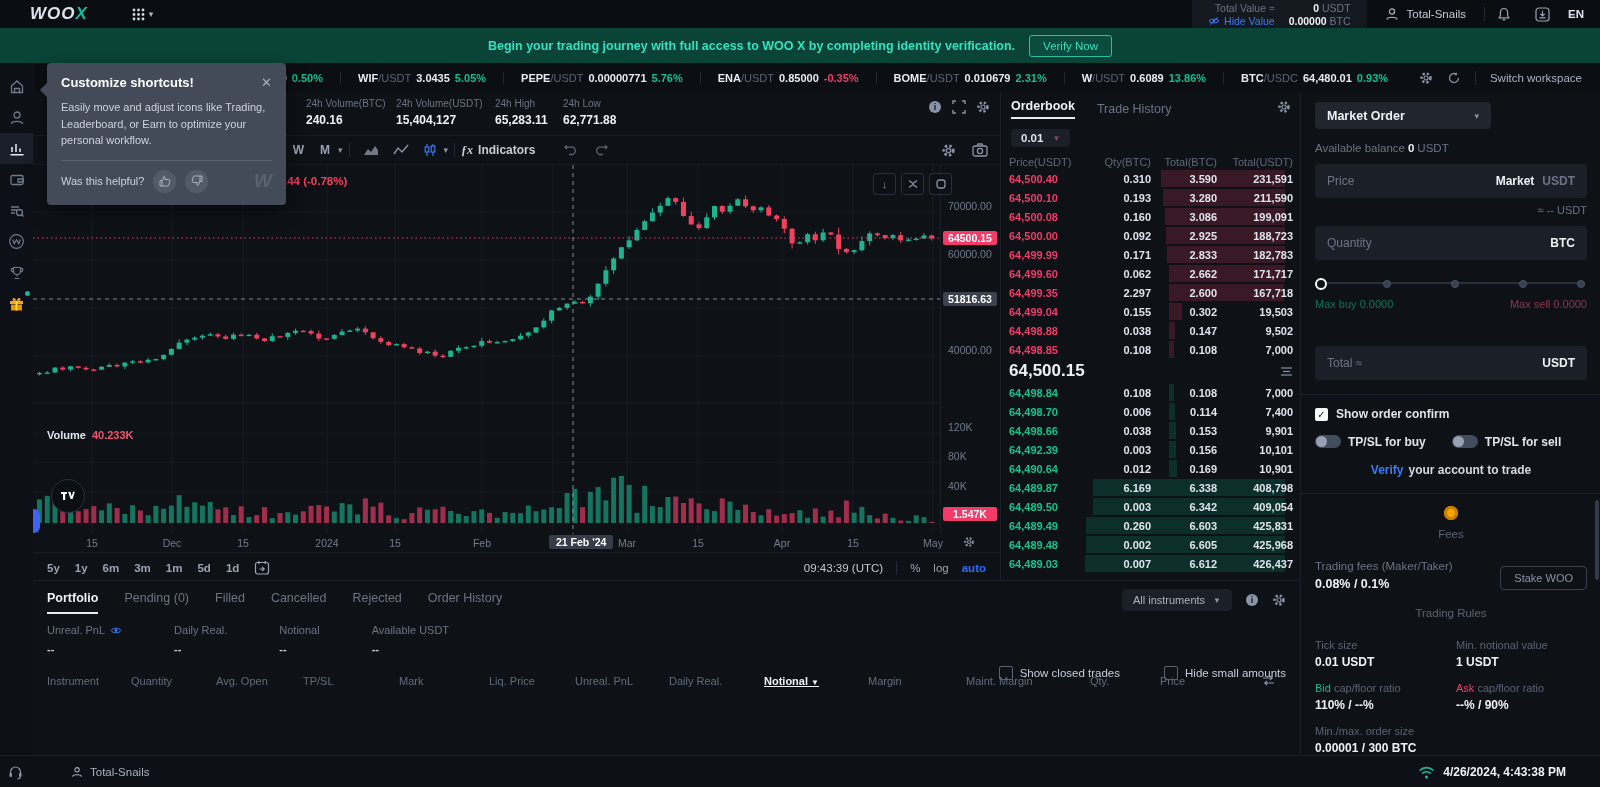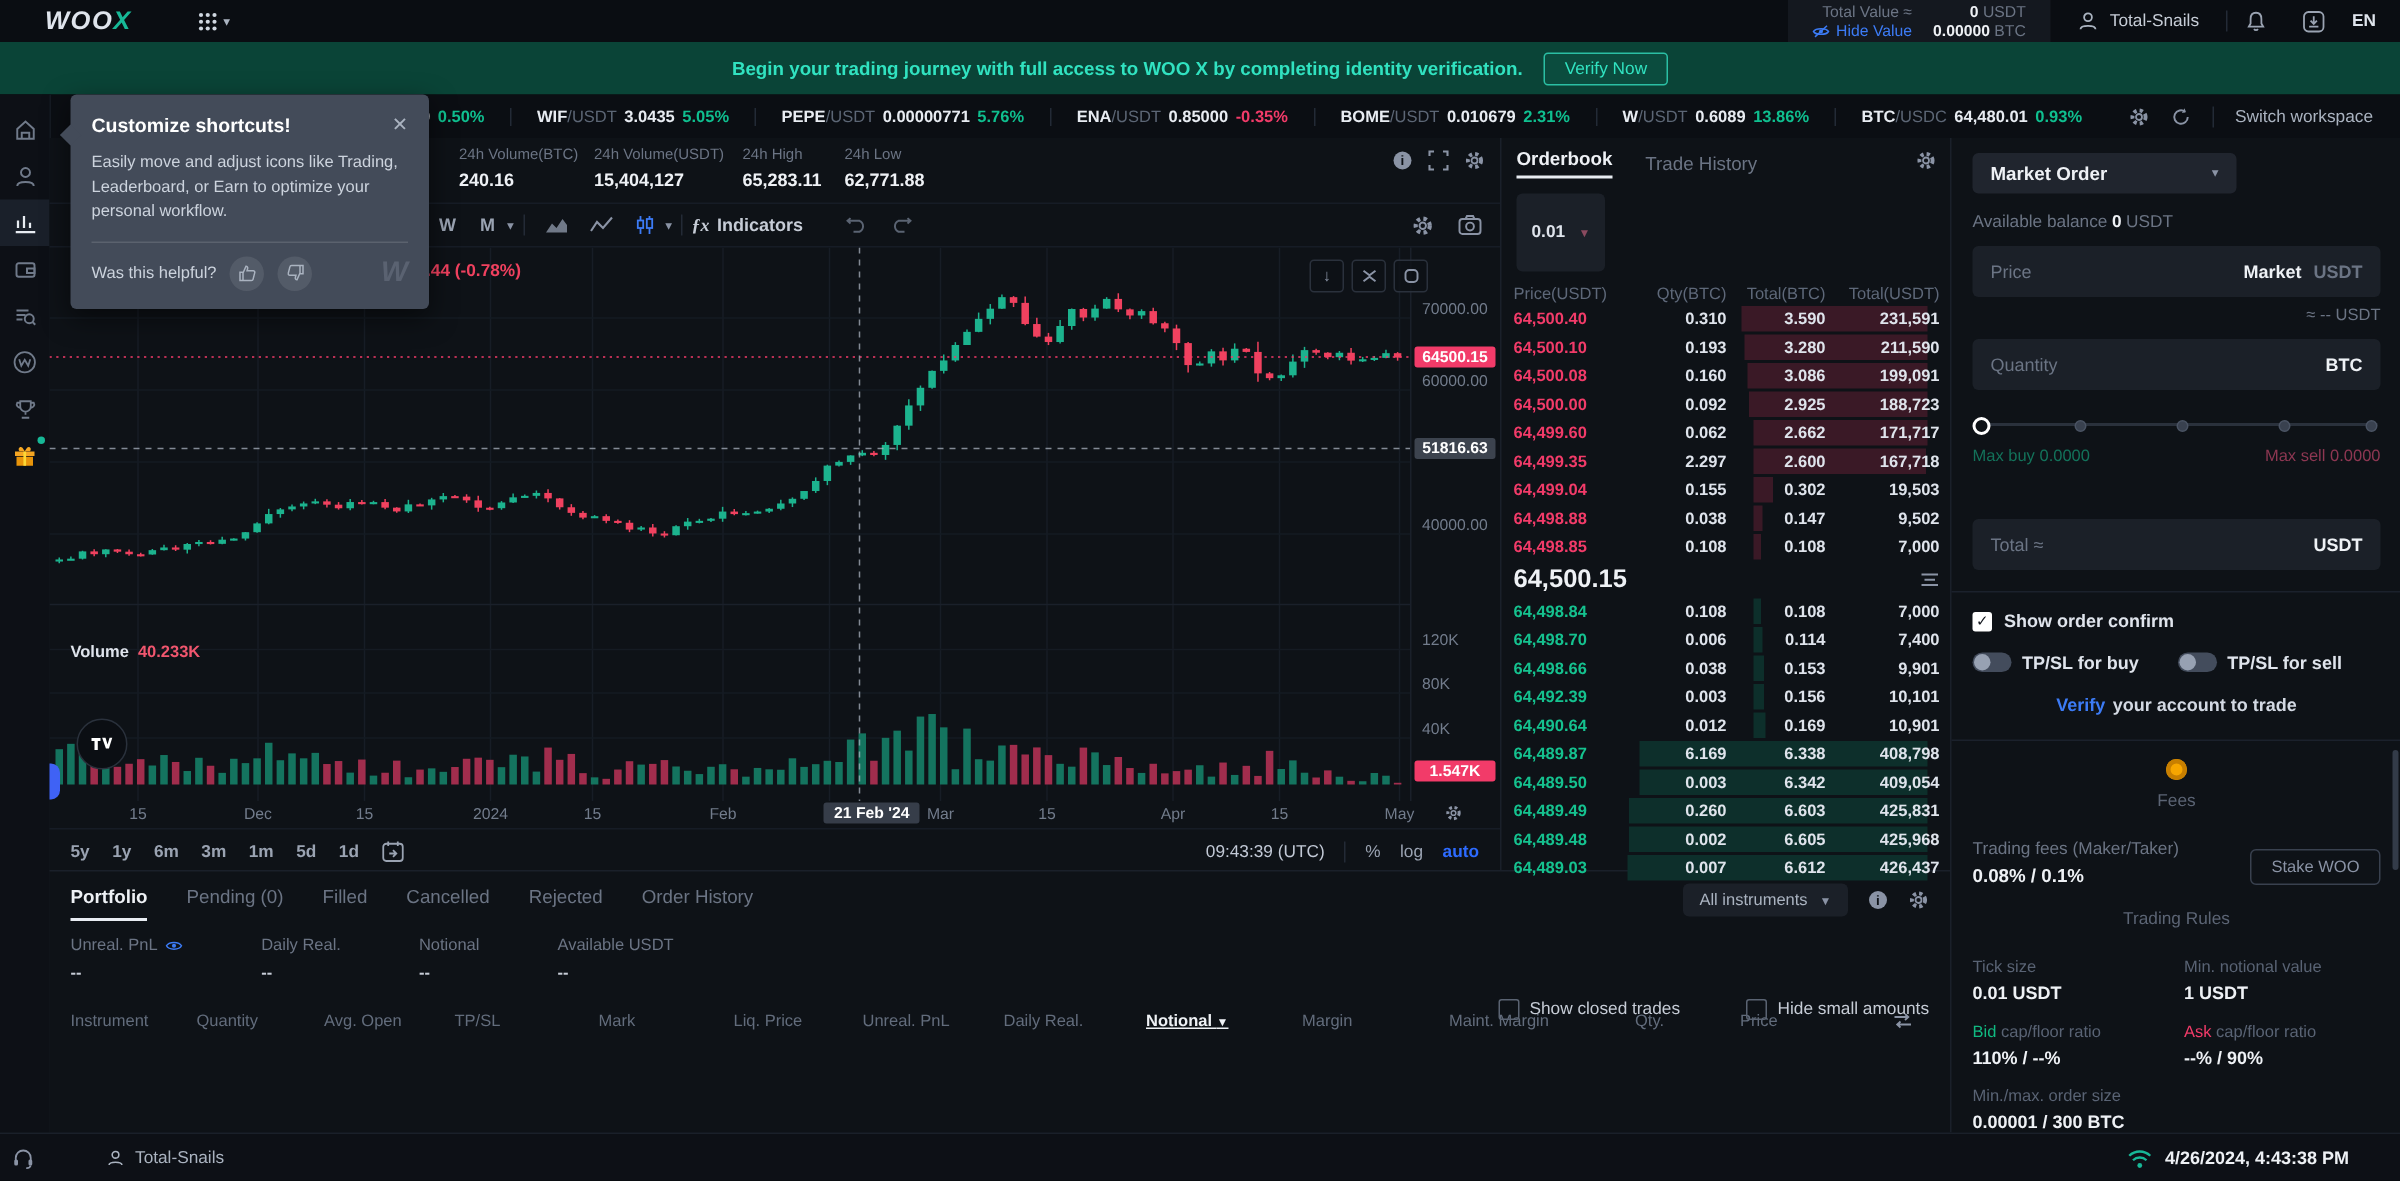--- a/index.html
+++ b/index.html
@@ -74,21 +74,21 @@
   .rng{font-weight:600;cursor:pointer;}
   .cfoot-r{margin-left:auto;display:flex;align-items:center;gap:13px;padding-right:14px;}
   .clock{color:#c2c9d6;}
   .autob{color:#2d6bff;font-weight:700;}
   
   .obpanel{position:absolute;left:1000px;top:92px;width:300px;height:488px;background:#0e1217;border-left:1px solid #1a202a;}
   .obtabs{display:flex;align-items:center;height:30px;padding:0 10px;gap:22px;font-size:12.5px;}
   .obtab{color:#6b7484;cursor:pointer;padding-top:4px;}
   .obtab.active{color:#eef1f5;font-weight:700;border-bottom:2px solid #e8ecf2;padding-bottom:4px;}
   .obgear{margin-left:auto;color:#8a93a5;}
-  .tickdd{margin:7px 10px 5px;display:inline-flex;align-items:center;gap:9px;background:#1b2028;border-radius:4px;padding:20px 10px;font-size:11.5px;font-weight:700;color:#dfe4ec;cursor:pointer;}
+  .tickdd{margin:7px 10px 5px;display:inline-flex;align-items:center;gap:9px;background:#1b2028;border-radius:4px;padding:3px 10px;font-size:11.5px;font-weight:700;color:#dfe4ec;cursor:pointer;}
   .obhead,.obrow{display:flex;align-items:center;padding:0 8px;font-size:11px;}
   .obhead{color:#5e6879;height:15px;margin-top:2px;}
   .obrow{height:19px;position:relative;cursor:pointer;font-weight:600;}
   .obc1{width:84px;} .obc2{width:58px;text-align:right;} .obc3{width:66px;text-align:right;} .obc4{flex:1;text-align:right;}
   .obrow span{position:relative;z-index:2;}
   .obbar{position:absolute;top:1px;height:17px;z-index:1;}
   .ask .obc1{color:#f23b69;} .bid .obc1{color:#15c28f;}
   .ask .obbar{background:#3a1926;} .bid .obbar{background:#0d2f2b;}
   .obmid{display:flex;align-items:center;height:24px;padding:0 8px;}
   .obmidpx{font-size:17px;font-weight:700;color:#eef1f5;}
@@ -920,20 +920,27 @@
         <span class="obc4">199,091</span>
       </div>
       <div class="obrow ask">
         <div class="obbar" style="left:165px;width:119px;"></div>
         <span class="obc1">64,500.00</span>
         <span class="obc2">0.092</span>
         <span class="obc3">2.925</span>
         <span class="obc4">188,723</span>
       </div>
       <div class="obrow ask">
+        <div class="obbar" style="left:166px;width:118px;"></div>
+        <span class="obc1">64,499.99</span>
+        <span class="obc2">0.171</span>
+        <span class="obc3">2.833</span>
+        <span class="obc4">182,783</span>
+      </div>
+      <div class="obrow ask">
         <div class="obbar" style="left:168px;width:116px;"></div>
         <span class="obc1">64,499.60</span>
         <span class="obc2">0.062</span>
         <span class="obc3">2.662</span>
         <span class="obc4">171,717</span>
       </div>
       <div class="obrow ask">
         <div class="obbar" style="left:168px;width:115px;"></div>
         <span class="obc1">64,499.35</span>
         <span class="obc2">2.297</span>

